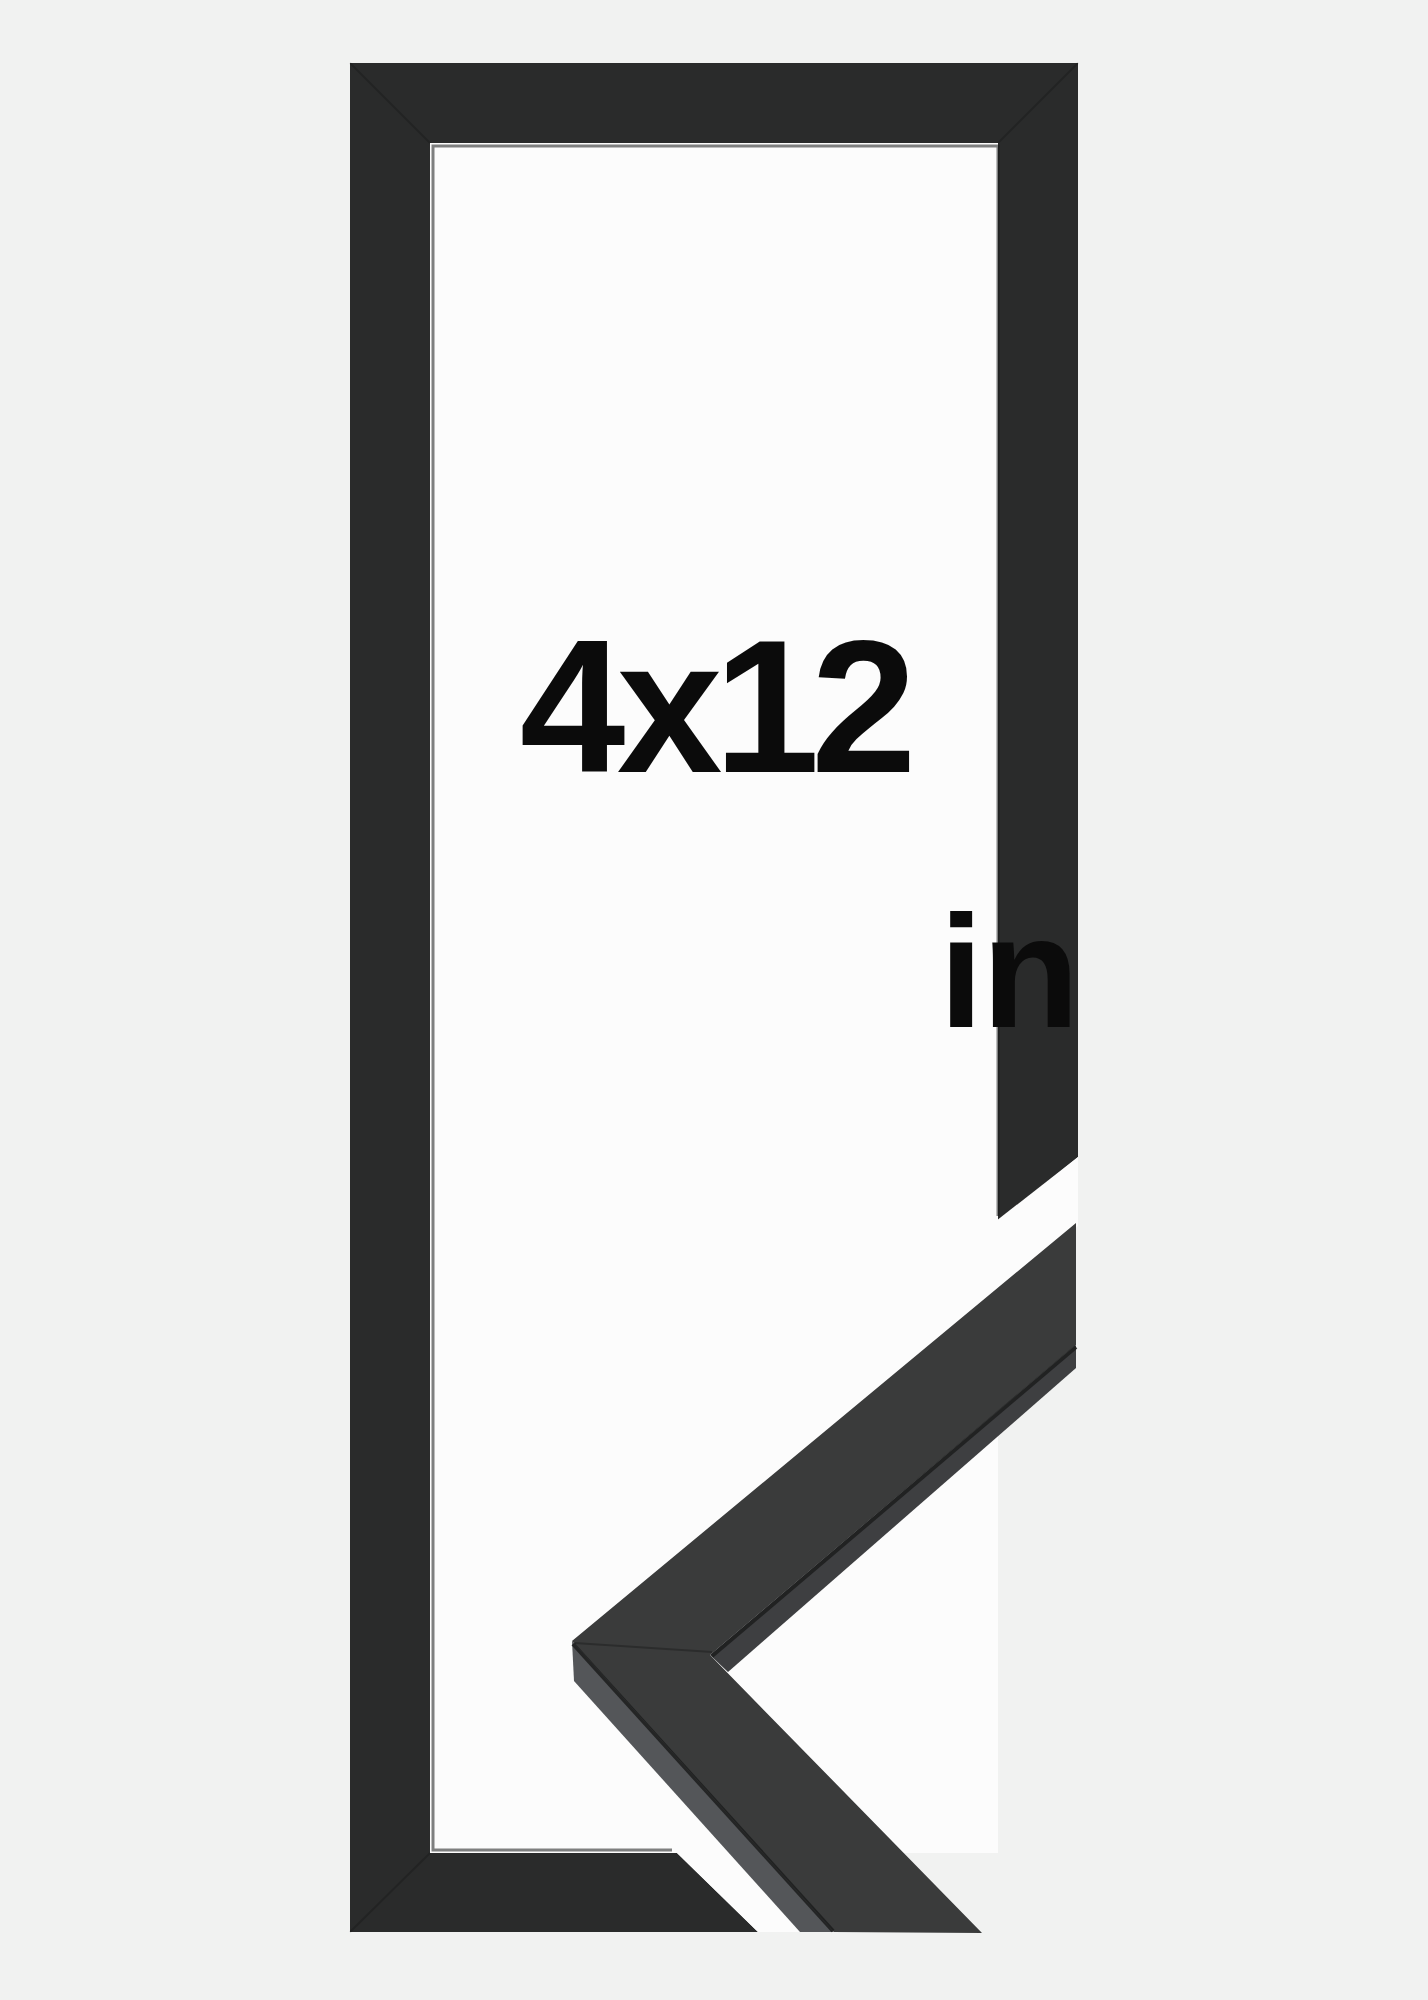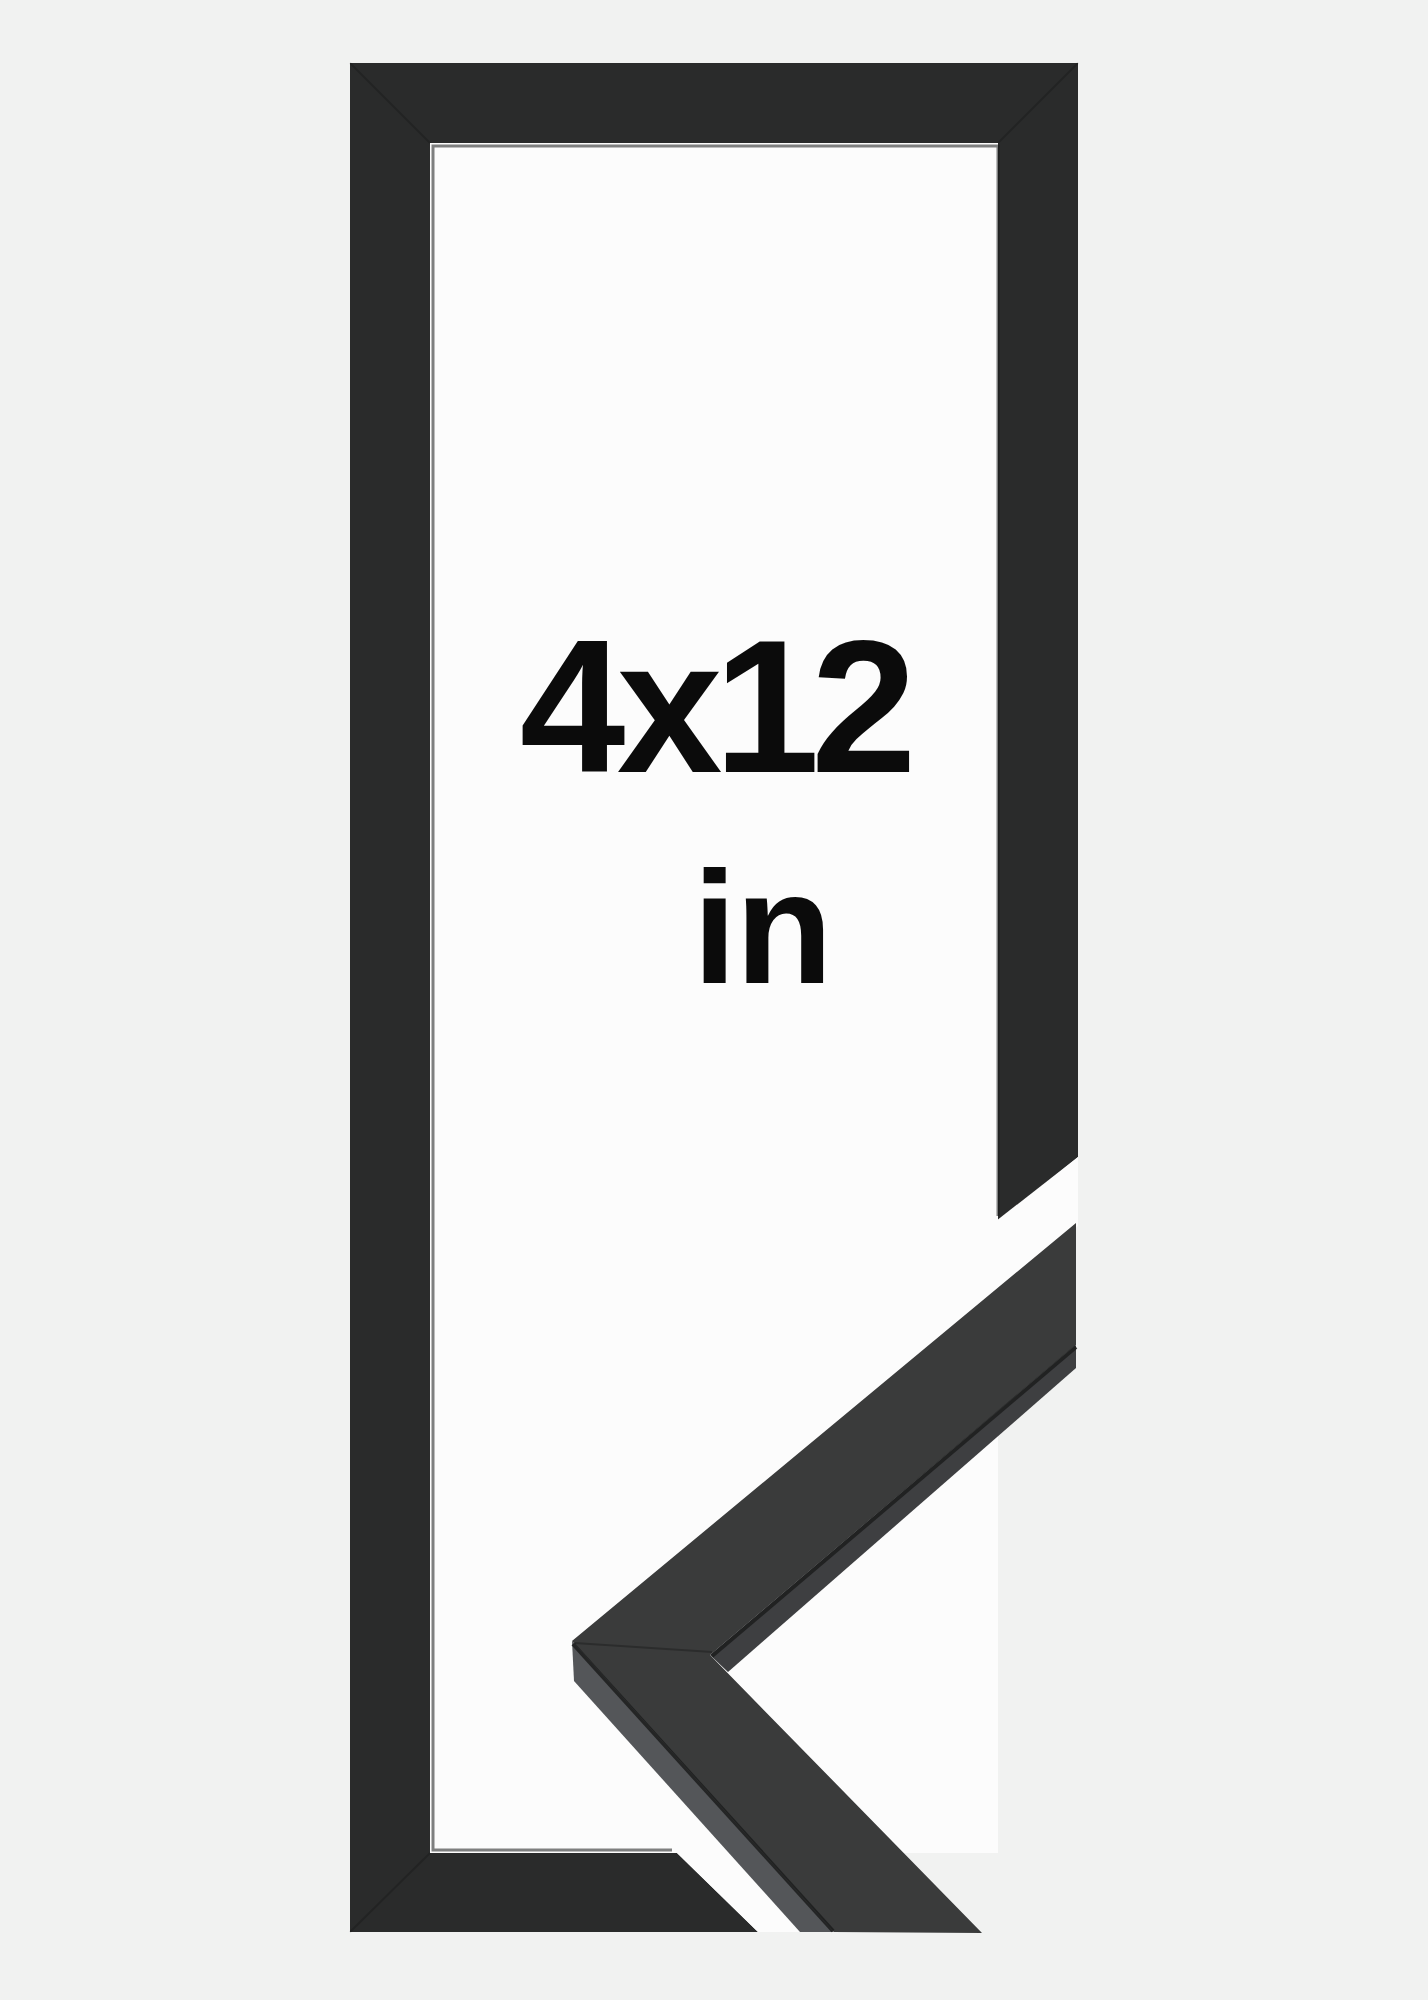--- a/index.html
+++ b/index.html
@@ -22,25 +22,24 @@
   }
   .stage{position:relative;width:1282px;height:2000px;background:var(--bg);}
   .shapes{position:absolute;left:0;top:0;width:1428px;height:2000px;display:block;}
   .size-label{
     position:absolute;left:350px;top:611px;width:728px;
     font-size:190px;font-weight:700;line-height:1;
     letter-spacing:-0.045em;text-align:center;color:var(--text);
     white-space:nowrap;
   }
   .unit-label{
-    position:absolute;left:350px;top:848px;width:728px;
+    position:absolute;left:350px;top:892px;width:728px;
     font-size:160px;font-weight:700;line-height:1;
-    letter-spacing:-0.01em;text-align:center;color:var(--text);
+    letter-spacing:-0.01em;text-align:right;color:var(--text);
     white-space:nowrap;
-    padding-left:48px;
   }
 </style>
 </head>
 <body>
 
 <div class="stage">
 
   <svg class="shapes" viewBox="0 0 1428 2000" aria-hidden="true">
 
     <rect x="430" y="143" width="568" height="1710" fill="var(--photo-white)"></rect>

